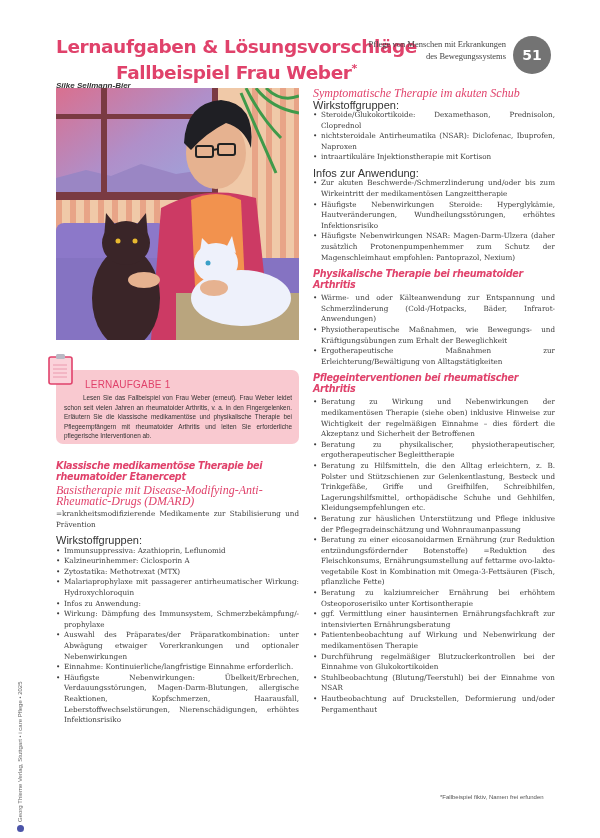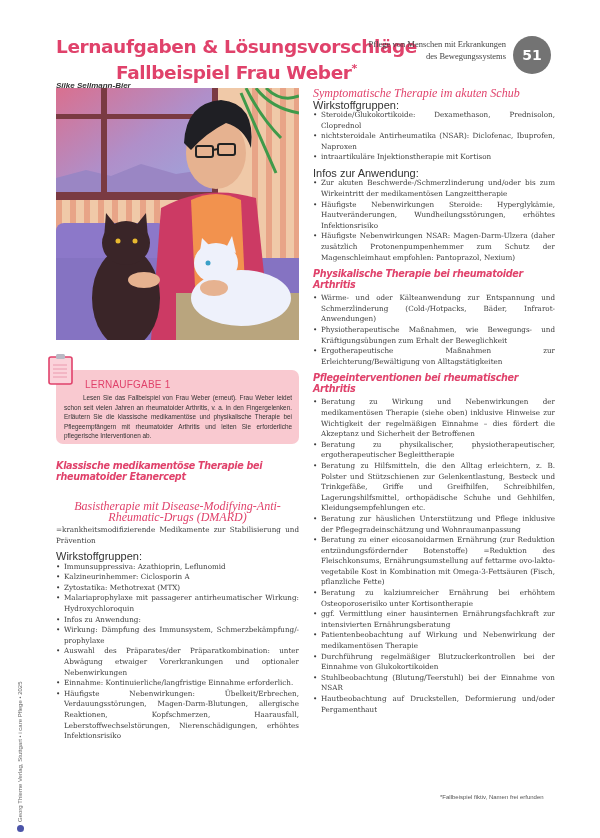--- a/index.html
+++ b/index.html
@@ -125,21 +125,21 @@
         <line x1="6" y1="20" x2="20" y2="20"></line>
         <line x1="6" y1="24" x2="20" y2="24"></line>
       </g>
   </svg>
 </div>
 <div class="abs tasktitle">LERNAUFGABE 1</div>
 <div class="abs tasktext">Lesen Sie das Fallbeispiel von Frau Weber (erneut). Frau Weber leidet schon seit vielen Jahren an rheumatoider Arthritis, v. a. in den Fingergelenken. Erläutern Sie die klassische medikamentöse und physikalische Therapie bei Pflegeempfängern mit rheumatoider Arthritis und leiten Sie erforderliche pflegerische Interventionen ab.</div>
 
 <div class="abs col" style="left:56px; top:460px; width:243px;">
   <div class="h2">Klassische medikamentöse Therapie bei rheumatoider Etanercept</div>
-  <div class="h3" style="margin-top:19px;text-align:center;">Basistherapie mit Disease-Modifying-Anti-Rheumatic-Drugs (DMARD)</div>
+  <div class="h3" style="margin-top:3px;">Basistherapie mit Disease-Modifying-Anti-Rheumatic-Drugs (DMARD)</div>
   <div class="lead" style="margin-top:3px;">=krankheitsmodifizierende Medikamente zur Stabilisierung und Prävention</div>
   <div class="plain" style="margin-top:5px;">Wirkstoffgruppen:</div>
   <ul>
     <li>Immunsuppressiva: Azathioprin, Leflunomid</li>
     <li>Kalzineurinhemmer: Ciclosporin A</li>
     <li>Zytostatika: Methotrexat (MTX)</li>
     <li>Malariaprophylaxe mit passagerer antirheumatischer Wirkung: Hydroxychloroquin</li>
     <li>Infos zu Anwendung:</li>
     <li>Wirkung: Dämpfung des Immunsystem, Schmerzbekämpfung/-prophylaxe</li>
     <li>Auswahl des Präparates/der Präparatkombination: unter Abwägung etwaiger Vorerkrankungen und optionaler Nebenwirkungen</li>

